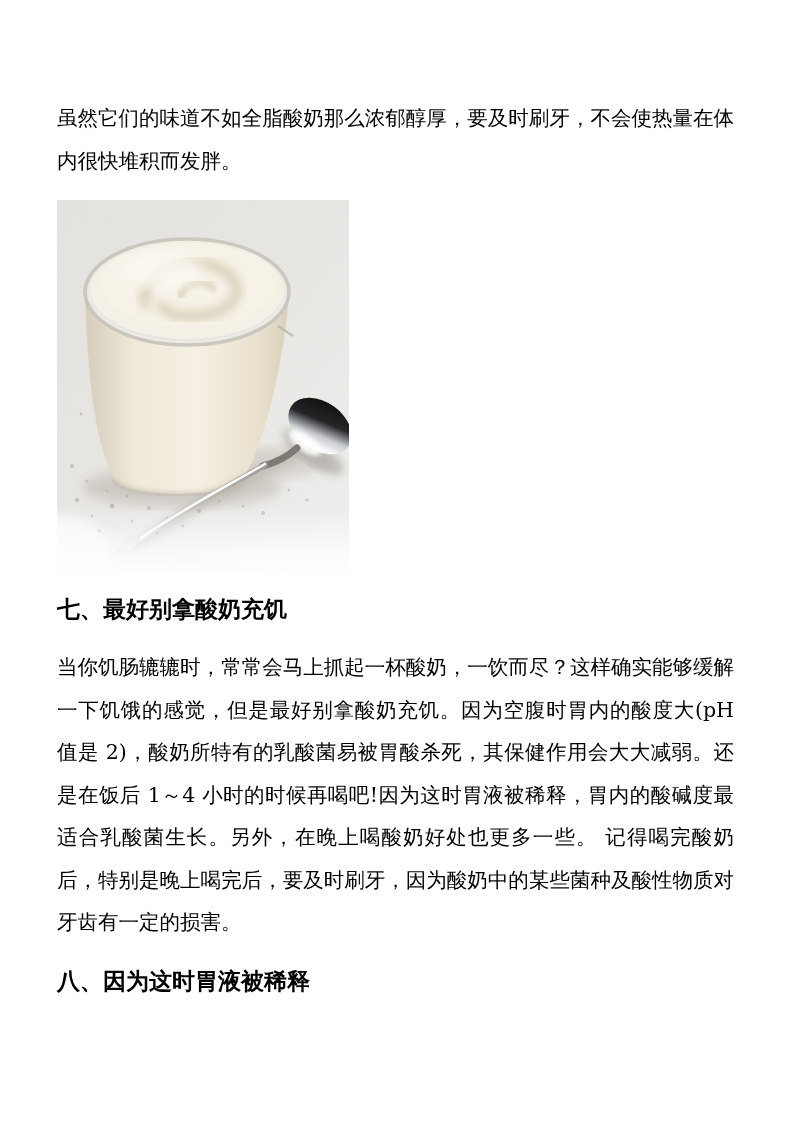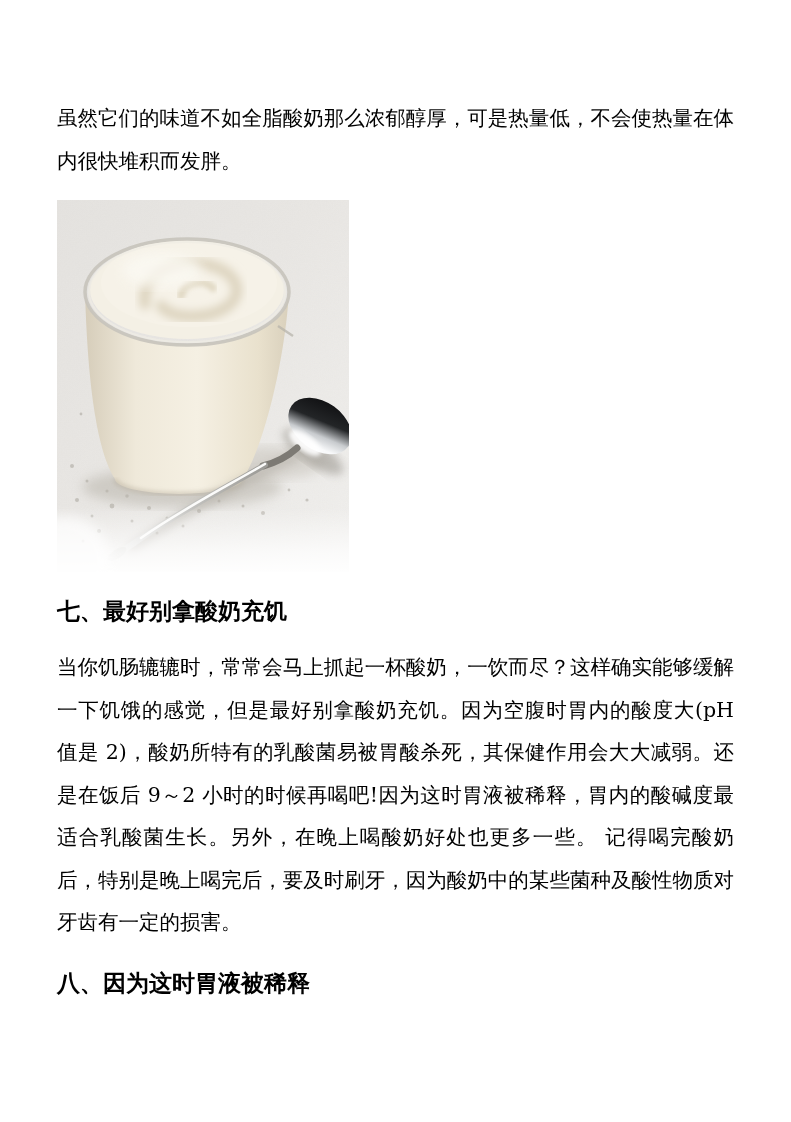--- a/index.html
+++ b/index.html
@@ -31,36 +31,36 @@
     margin: 18px 57px 0 57px;
     width: 292px;
     height: 372px;
     padding: 0;
   }
   .photo-figure svg {
     display: block;
   }
   .section-heading {
     margin: 24px 57px 0 57px;
-    font-family: Liberation Sans, sans-serif;
+    font-family: Liberation Mono, monospace;
     font-weight: bold;
     font-size: 23px;
     line-height: 30px;
     color: #000000;
   }
   .section-body {
     margin-top: 20px;
   }
 </style>
 </head>
 <body>
 
 <div class="page">
 
-  <p class="body-text intro">虽然它们的味道不如全脂酸奶那么浓郁醇厚，可是热量低，不会使热量在体内很快堆积而发胖。</p>
+  <p class="body-text intro">虽然它们的味道不如全脂酸奶那么浓郁醇厚，要及时刷牙，不会使热量在体内很快堆积而发胖。</p>
 
   <figure class="photo-figure">
     <svg width="292" height="372" viewBox="0 0 292 372">
       <defs>
         <linearGradient id="bgGrad" x1="0" y1="0" x2="1" y2="1">
           <stop offset="0" stop-color="#e5e3e0"></stop>
           <stop offset="0.45" stop-color="#e9e7e4"></stop>
           <stop offset="1" stop-color="#f1f0ee"></stop>
         </linearGradient>
         <linearGradient id="cupGrad" x1="0" y1="0" x2="1" y2="0">
@@ -161,17 +161,17 @@
         <ellipse cx="60" cy="354" rx="11" ry="4.5" fill="#dcdbd7" transform="rotate(-33 60 354)"></ellipse>
       </g>
 
       <rect x="0" y="308" width="292" height="64" fill="url(#fadeBottom)"></rect>
       <circle cx="8" cy="362" r="46" fill="#ffffff" opacity="0.7" filter="url(#blur6)"></circle>
     </svg>
   </figure>
 
   <h2 class="section-heading">七、最好别拿酸奶充饥</h2>
 
-  <p class="body-text section-body">当你饥肠辘辘时，常常会马上抓起一杯酸奶，一饮而尽？这样确实能够缓解一下饥饿的感觉，但是最好别拿酸奶充饥。因为空腹时胃内的酸度大(pH 值是 2)，酸奶所特有的乳酸菌易被胃酸杀死，其保健作用会大大减弱。还是在饭后 9～2 小时的时候再喝吧!因为这时胃液被稀释，胃内的酸碱度最适合乳酸菌生长。另外，在晚上喝酸奶好处也更多一些。 记得喝完酸奶后，特别是晚上喝完后，要及时刷牙，因为酸奶中的某些菌种及酸性物质对牙齿有一定的损害。</p>
+  <p class="body-text section-body">当你饥肠辘辘时，常常会马上抓起一杯酸奶，一饮而尽？这样确实能够缓解一下饥饿的感觉，但是最好别拿酸奶充饥。因为空腹时胃内的酸度大(pH 值是 2)，酸奶所特有的乳酸菌易被胃酸杀死，其保健作用会大大减弱。还是在饭后 1～4 小时的时候再喝吧!因为这时胃液被稀释，胃内的酸碱度最适合乳酸菌生长。另外，在晚上喝酸奶好处也更多一些。 记得喝完酸奶后，特别是晚上喝完后，要及时刷牙，因为酸奶中的某些菌种及酸性物质对牙齿有一定的损害。</p>
 
   <h2 class="section-heading">八、因为这时胃液被稀释</h2>
 
 </div>
 
 </body></html>

